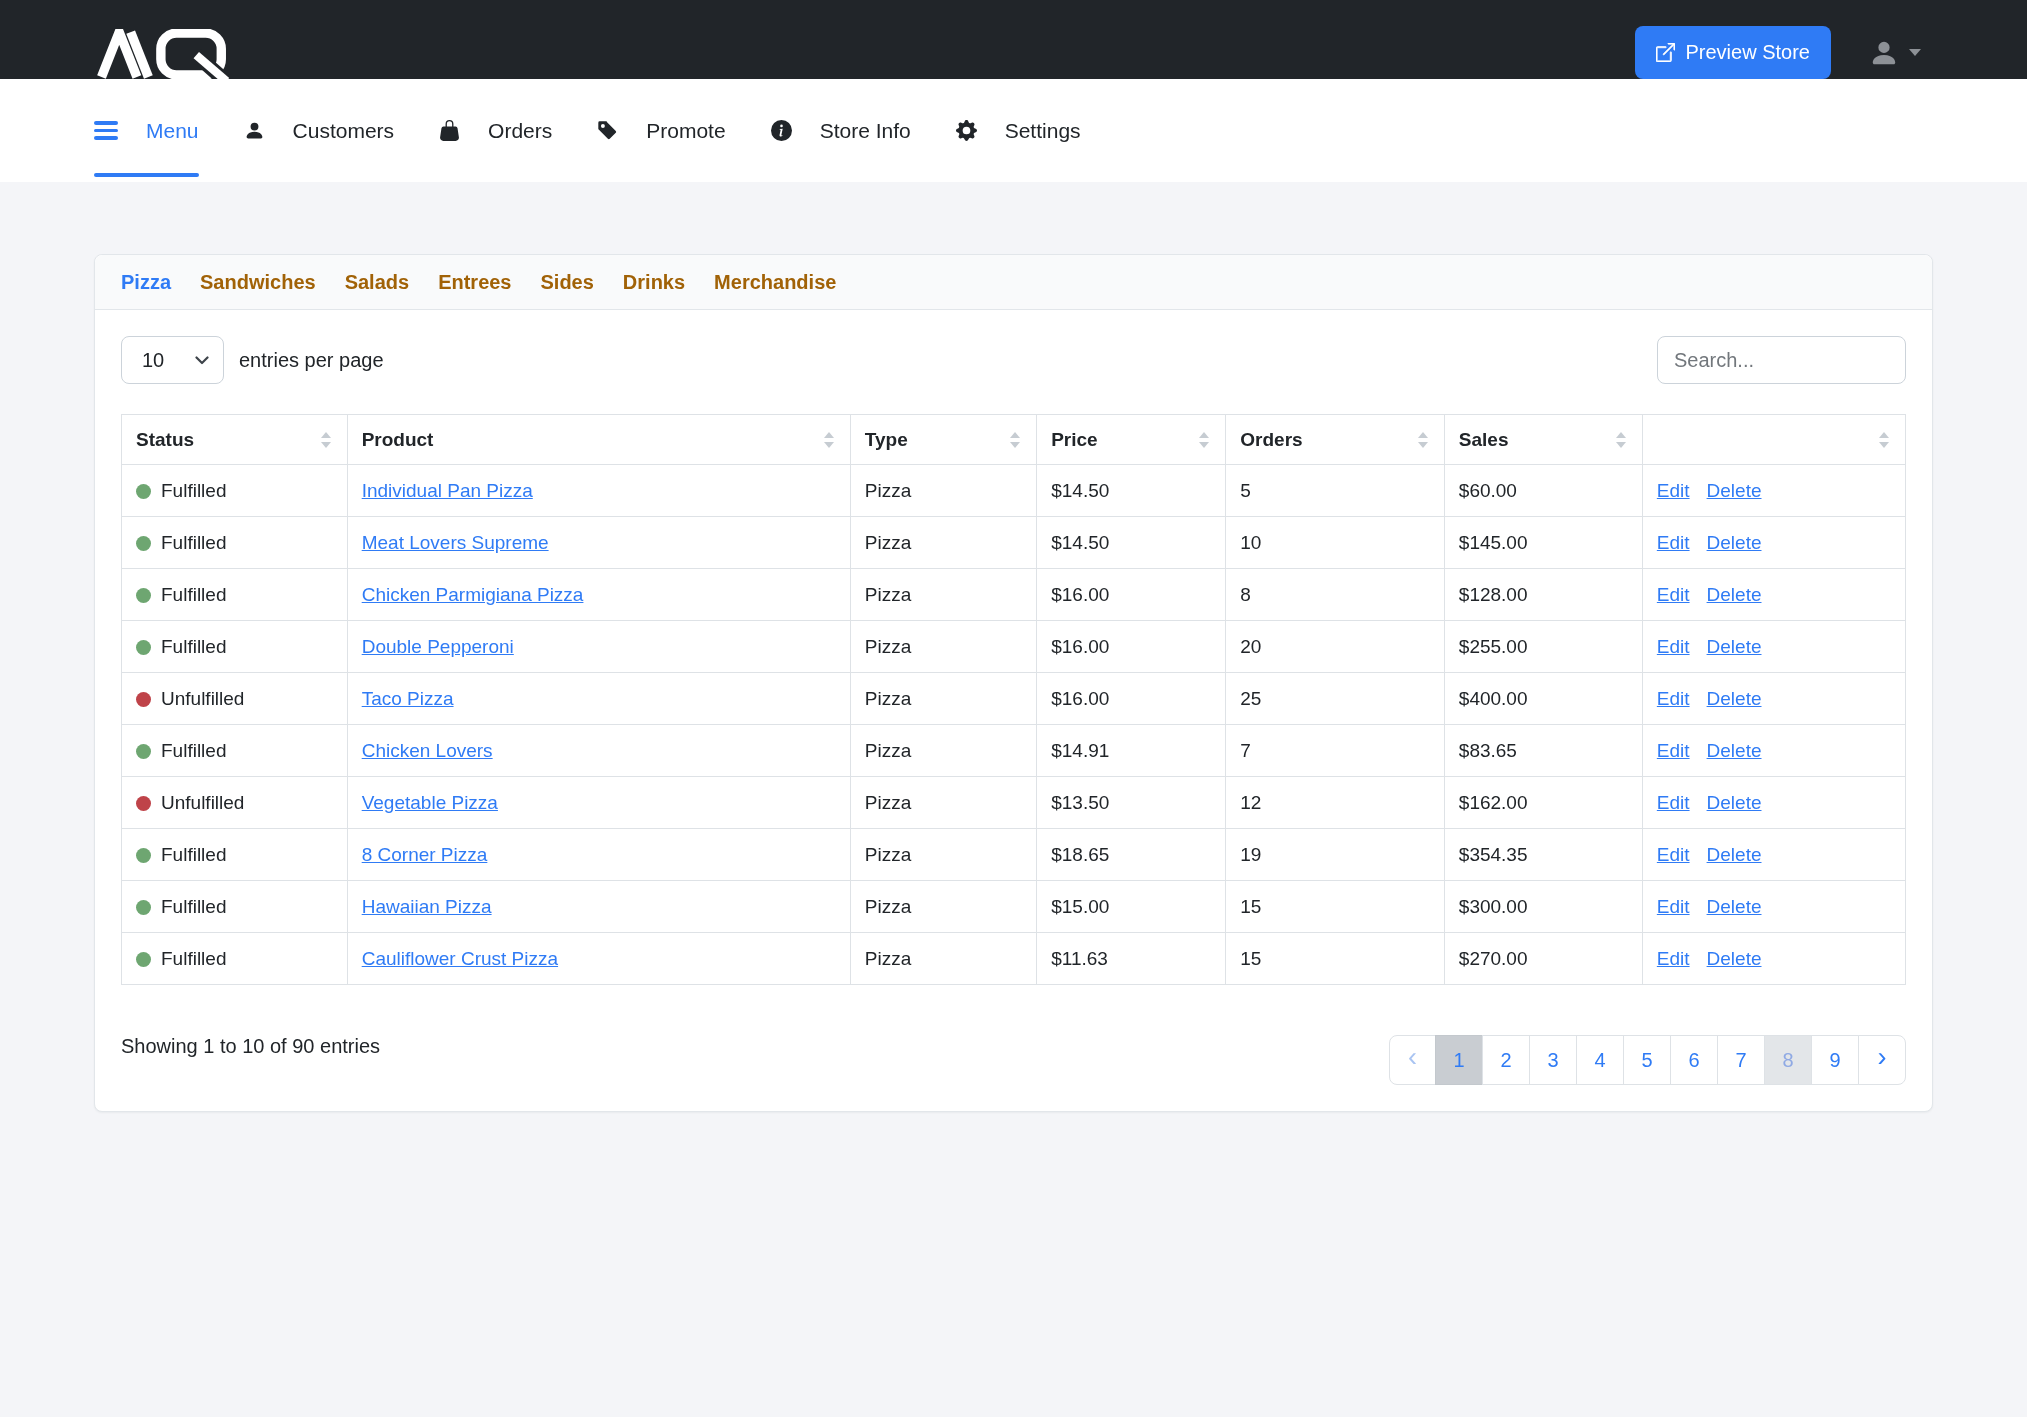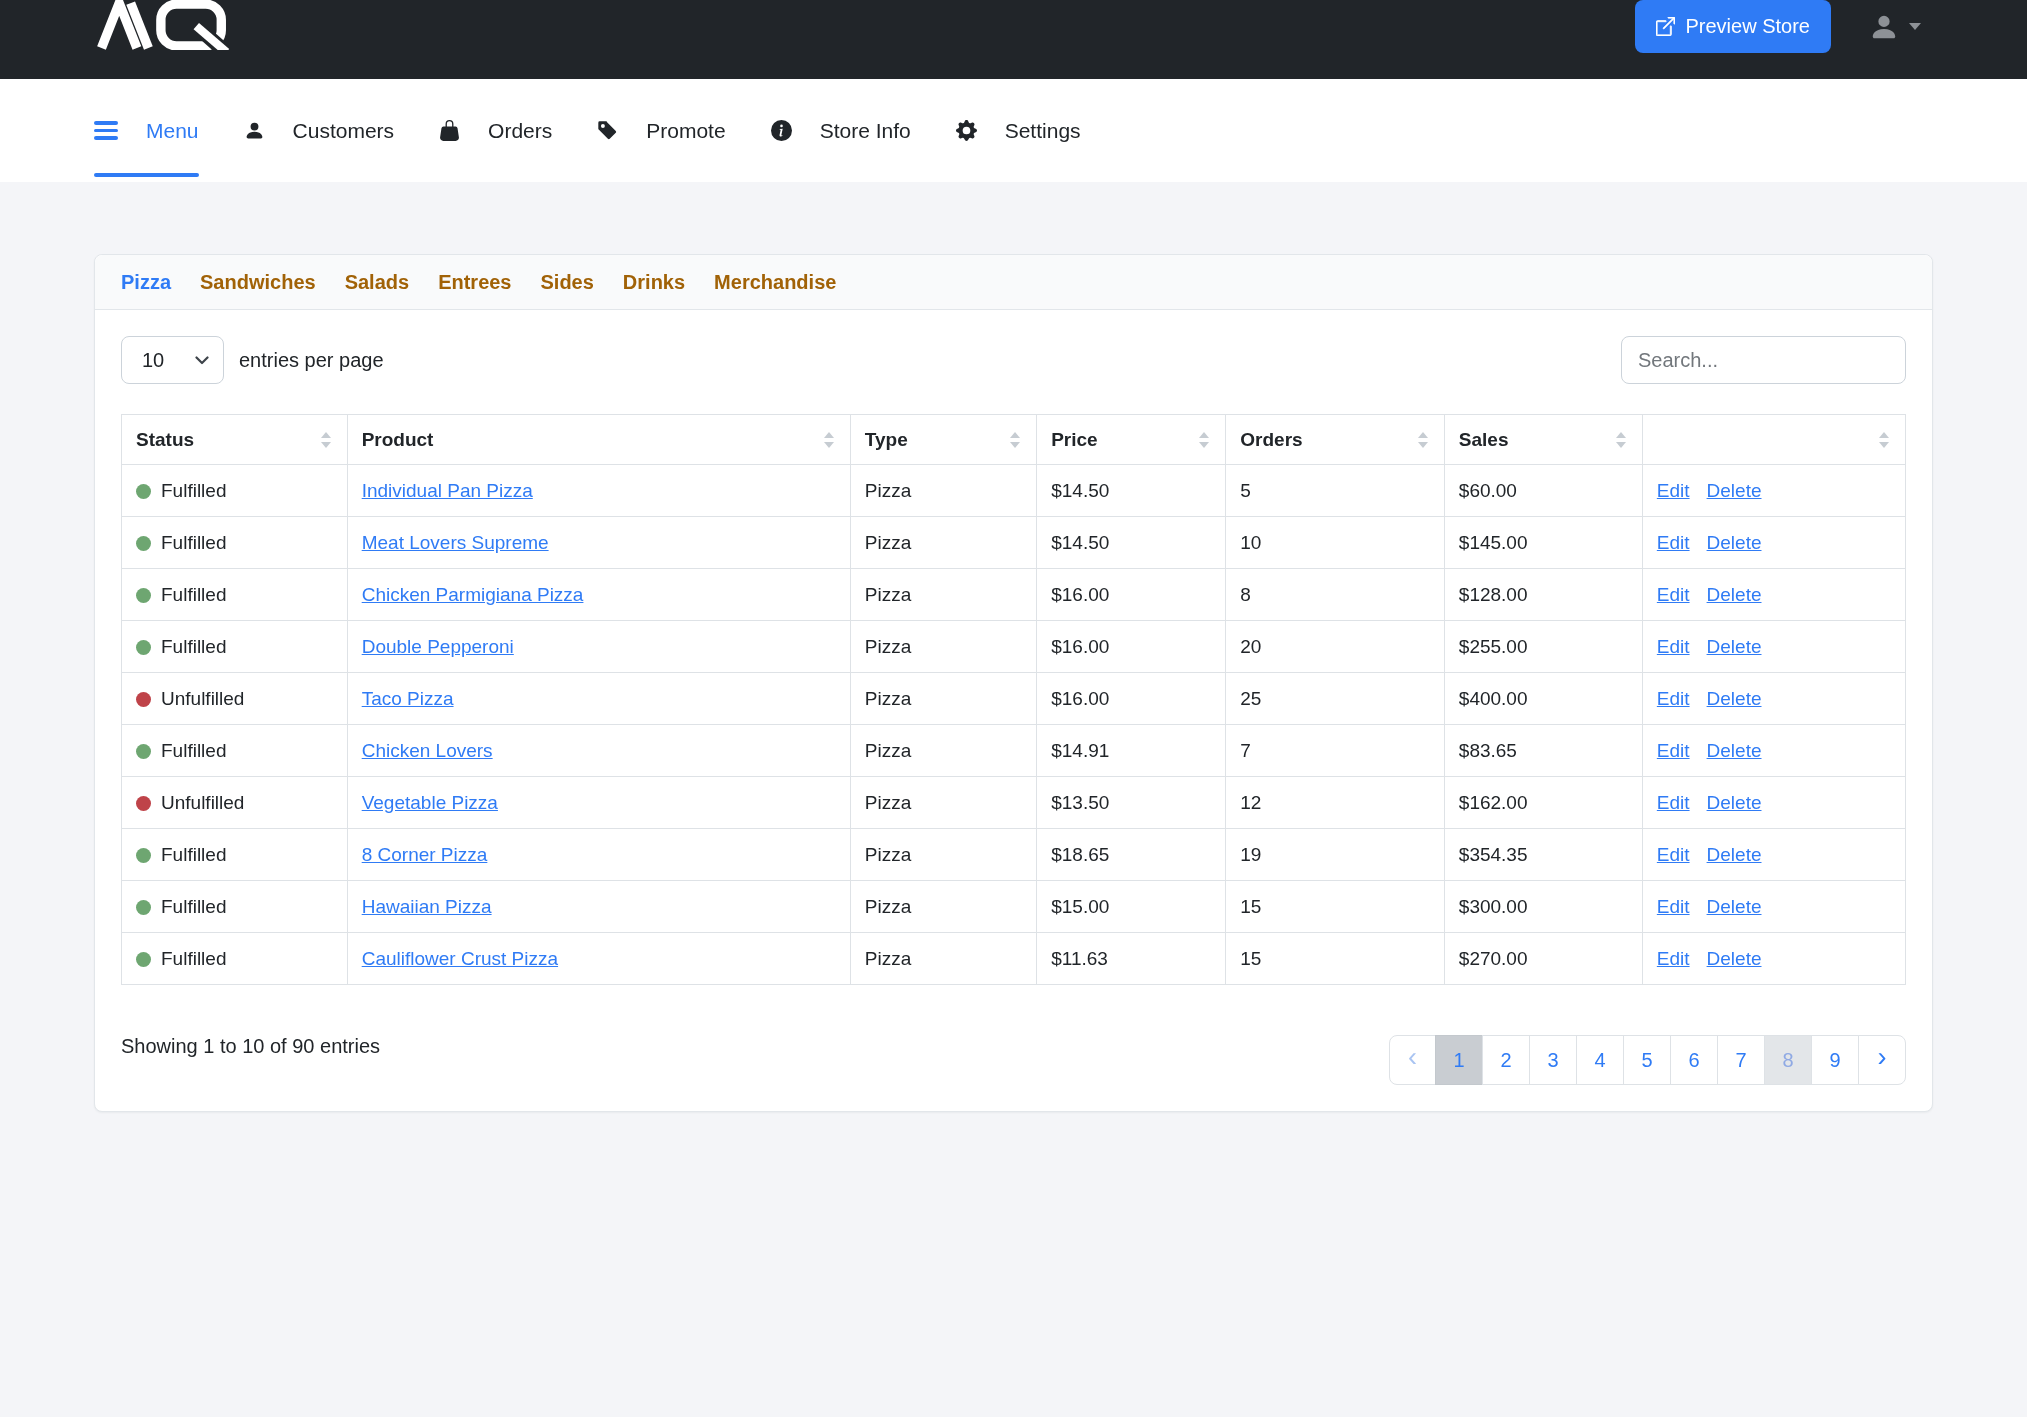--- a/index.html
+++ b/index.html
@@ -12,21 +12,21 @@
   }
   *{box-sizing:border-box}
   html,body{margin:0;padding:0}
   body{
     width:2027px;height:1417px;overflow:hidden;
     background:var(--pagebg);
     font-family:"Liberation Sans","DejaVu Sans",sans-serif;
     color:#212529;
   }
   
-  .topbar{height:79px;background:var(--dark);display:flex;align-items:flex-start;padding:0 106px 0 88px}
+  .topbar{height:79px;background:var(--dark);display:flex;align-items:flex-end;padding:0 106px 0 88px}
   .logo{display:flex;align-items:center;cursor:pointer}
   .topbar-right{margin-left:auto;display:flex;align-items:center;gap:38px}
   .preview-btn{display:flex;align-items:center;gap:11px;background:var(--primary);color:#fff;border:none;
     border-radius:8px;height:53px;padding:0 21px;font-size:20px;font-weight:500;font-family:inherit;cursor:pointer}
   .account{display:flex;align-items:center;gap:10px;color:#8d9196;cursor:pointer}
   .caret-down{width:0;height:0;border-left:6px solid transparent;border-right:6px solid transparent;border-top:7px solid #8d9196}
   
   .mainnav{height:103px;background:#fff;display:flex;align-items:stretch;gap:45px;padding:0 0 0 94px}
   .nav-item{position:relative;display:flex;align-items:center;gap:28px;font-size:21px;font-weight:500;color:#212529;cursor:pointer}
   .nav-item svg{display:block}
@@ -40,21 +40,21 @@
   .tabstrip{display:flex;align-items:center;gap:29px;height:55px;background:#f9fafb;border-bottom:1px solid #e2e6ea;
     border-radius:8px 8px 0 0;padding:0 26px}
   .tab{font-size:20px;font-weight:700;color:#a16207;cursor:pointer}
   .tab.active{color:var(--primary)}
   .card-body{padding:26px}
   
   .controls{display:flex;align-items:center;margin-bottom:30px}
   .select{display:flex;align-items:center;justify-content:space-between;width:103px;height:48px;
     border:1px solid #ccd3da;border-radius:8px;padding:0 14px 0 20px;font-size:20px;cursor:pointer;background:#fff}
   .entries-label{margin-left:15px;font-size:20px}
-  .search{margin-left:auto;width:285px;height:48px;border:1px solid #ccd3da;border-radius:8px;padding:0 16px;
+  .search{margin-left:auto;width:249px;height:48px;border:1px solid #ccd3da;border-radius:8px;padding:0 16px;
     font-size:20px;font-family:inherit;color:#3b82f6;outline:none;background:#fff}
   .search::placeholder{color:#72777c}
   
   table{width:100%;border-collapse:collapse;table-layout:fixed}
   th,td{border:1px solid var(--border);padding:0 6px 0 14px;text-align:left;overflow:hidden;white-space:nowrap}
   th{height:50px;font-size:19px;font-weight:700;position:relative}
   td{height:52px;font-size:19px}
   .sort{position:absolute;right:16px;top:50%;transform:translateY(-50%);display:flex;flex-direction:column;gap:4px}
   .sort i{display:block;width:0;height:0;border-left:5px solid transparent;border-right:5px solid transparent}
   .sort .u{border-bottom:6px solid #c6ccd2}

